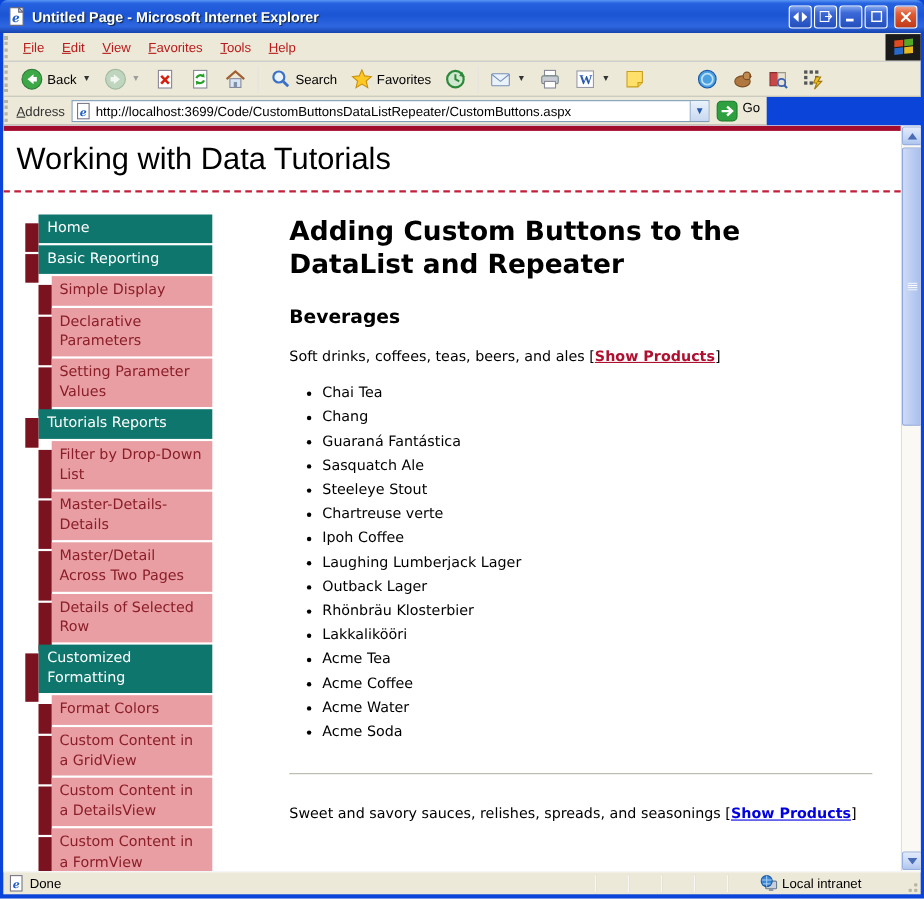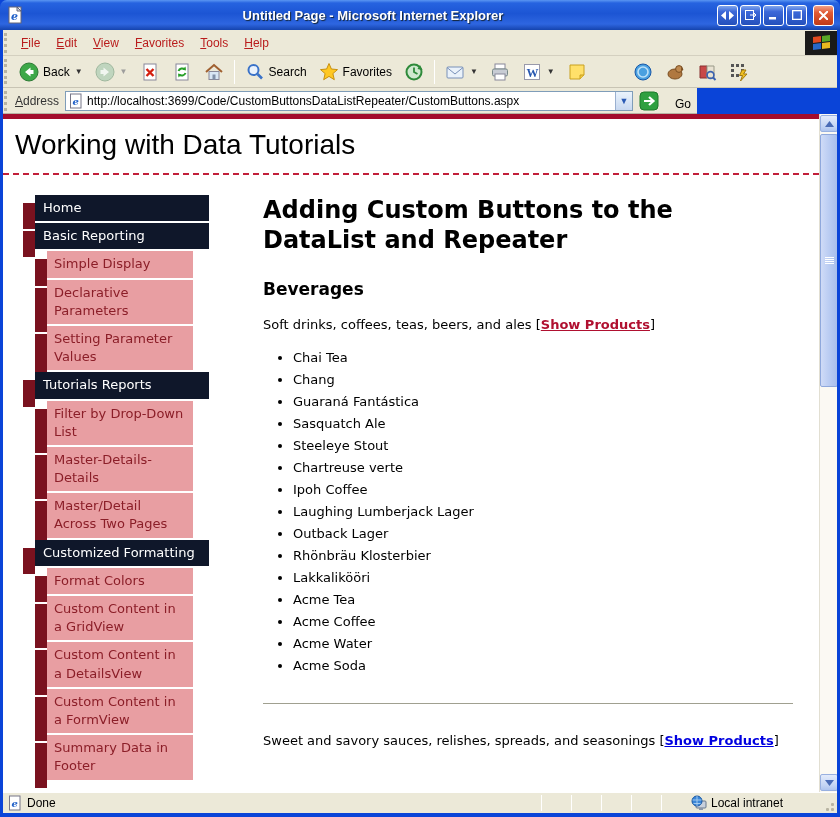--- a/index.html
+++ b/index.html
@@ -14,21 +14,21 @@
   
   #titlebar {
     position:absolute; top:0; left:0; width:840px; height:30px;
     background:linear-gradient(180deg,#5A96F2 0%, #2663E0 10%, #1C55D4 45%, #2E66E0 80%, #1544AE 100%);
     border-radius:7px 7px 0 0;
     display:flex; align-items:center; padding:0 6px;
   }
   #titlebar .win-icon { width:18px; height:18px; margin-right:5px; flex:none; }
   #titlebar .title-text {
     color:#fff; font-weight:bold; font-size:13px;
-    text-shadow:1px 1px 1px #123; white-space:nowrap; flex:1;text-align:center;
+    text-shadow:1px 1px 1px #123; white-space:nowrap; flex:1;
   }
   .caption-btns { display:flex; gap:2px; align-items:center; }
   .cap-btn {
     width:21px; height:21px; border-radius:3px;
     border:1px solid #fff;
     background:linear-gradient(180deg,#7FA5EC 0%, #3C68D8 30%, #2450BC 100%);
     color:#fff; font-size:11px; line-height:19px; text-align:center;
     display:flex; align-items:center; justify-content:center;
   }
   .cap-btn.close {
@@ -84,21 +84,21 @@
   .addr-field {
     flex:1; height:20px; background:#fff; border:1px solid #7F9DB9;
     display:flex; align-items:center; padding-left:2px; position:relative;
   }
   .addr-field .url-text { font-size:12px; color:#000; white-space:nowrap; overflow:hidden; flex:1; padding-left:3px;}
   .addr-drop {
     width:17px; height:18px; background:linear-gradient(180deg,#EAF3FC,#C8D8F0);
     border-left:1px solid #9AB0D0; display:flex; align-items:center; justify-content:center;
     color:#2A5AB4; font-size:9px;
   }
-  .go-btn { display:flex; align-items:flex-end; gap:16px; padding:0 6px; }
+  .go-btn { display:flex; align-items:flex-start; gap:4px; padding:0 6px; }
   .go-label { color:#000; }
 
   
   #page {
     position:absolute; top:114px; left:3px; width:834px; height:678px;
     background:#fff; overflow:hidden;
   }
   #page-inner { position:absolute; top:0; left:0; width:816px; height:678px; overflow:hidden; background:#fff; }
 
   .site-topbar { height:5px; background:#A30D2D; }
@@ -111,21 +111,21 @@
   #layout { display:flex; margin-top:20px; }
 
   
   #sidebar { width:186px; margin-left:20px; flex:none; }
   .nav-item { position:relative; margin-bottom:2px; font-size:13px; line-height:1.4;
     font-family:"DejaVu Sans", sans-serif; }
   .nav-item::before {
     content:""; position:absolute; left:-12px; top:8px; width:12px; height:100%;
     background:#7A121F;
   }
-  .nav-l1 { margin-left:12px; background:#0f172a; color:#fff; padding:4px 8px; width:174px; }
+  .nav-l1 { margin-left:12px; background:#0f766e; color:#fff; padding:4px 8px; width:158px; }
   .nav-l2 { margin-left:24px; background:#E89EA2; color:#8B1E28; padding:4px 7px; width:146px; }
 
   
   #content { flex:1; padding:0 26px 0 54px; font-family:"DejaVu Sans", sans-serif; }
   #content h1 {
     font-size:24px; line-height:1.25; font-weight:bold; color:#000;
     max-width:525px; margin-bottom:24px; font-family:"DejaVu Sans", sans-serif;
   }
   .cat-name { font-size:17px; font-weight:bold; margin-bottom:18px; }
   .cat-desc { font-size:13px; margin-bottom:18px; }
@@ -414,20 +414,21 @@
         <div id="sidebar">
           <div class="nav-item nav-l1"><span>Home</span></div>
           <div class="nav-item nav-l1"><span>Basic Reporting</span></div>
           <div class="nav-item nav-l2"><span>Simple Display</span></div>
           <div class="nav-item nav-l2"><span>Declarative Parameters</span></div>
           <div class="nav-item nav-l2"><span>Setting Parameter Values</span></div>
           <div class="nav-item nav-l1"><span>Tutorials Reports</span></div>
           <div class="nav-item nav-l2"><span>Filter by Drop-Down List</span></div>
           <div class="nav-item nav-l2"><span>Master-Details-Details</span></div>
           <div class="nav-item nav-l2"><span>Master/Detail Across Two Pages</span></div>
+          <div class="nav-item nav-l2"><span>Details of Selected Row</span></div>
           <div class="nav-item nav-l1"><span>Customized Formatting</span></div>
           <div class="nav-item nav-l2"><span>Format Colors</span></div>
           <div class="nav-item nav-l2"><span>Custom Content in a GridView</span></div>
           <div class="nav-item nav-l2"><span>Custom Content in a DetailsView</span></div>
           <div class="nav-item nav-l2"><span>Custom Content in a FormView</span></div>
           <div class="nav-item nav-l2"><span>Summary Data in Footer</span></div>
         </div>
 
         <div id="content">
           <h1>Adding Custom Buttons to the DataList and Repeater</h1>

